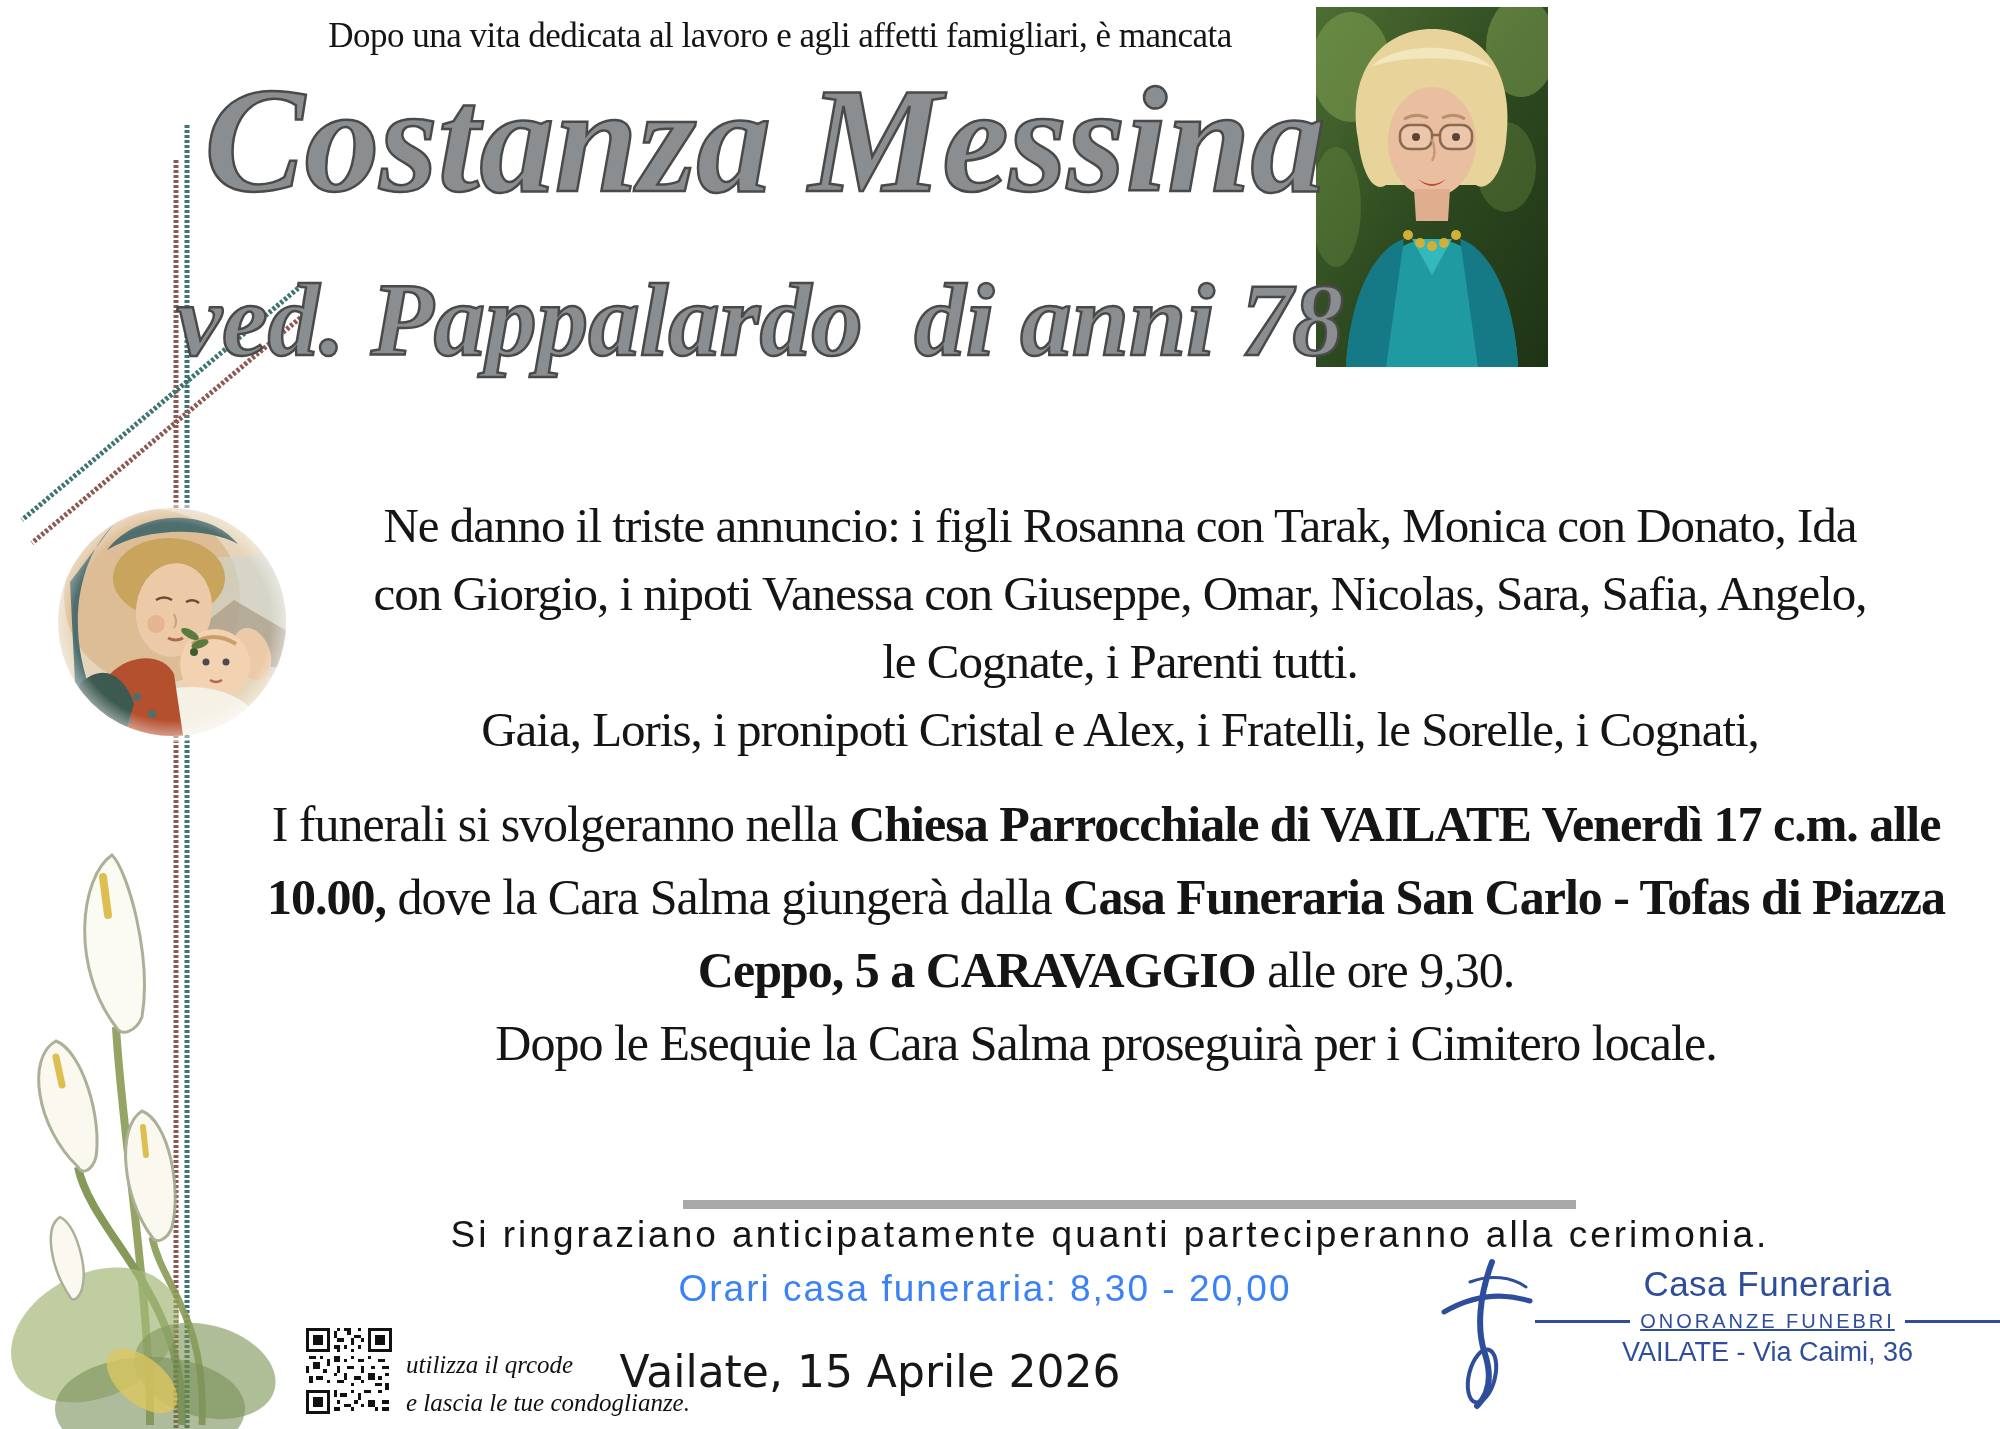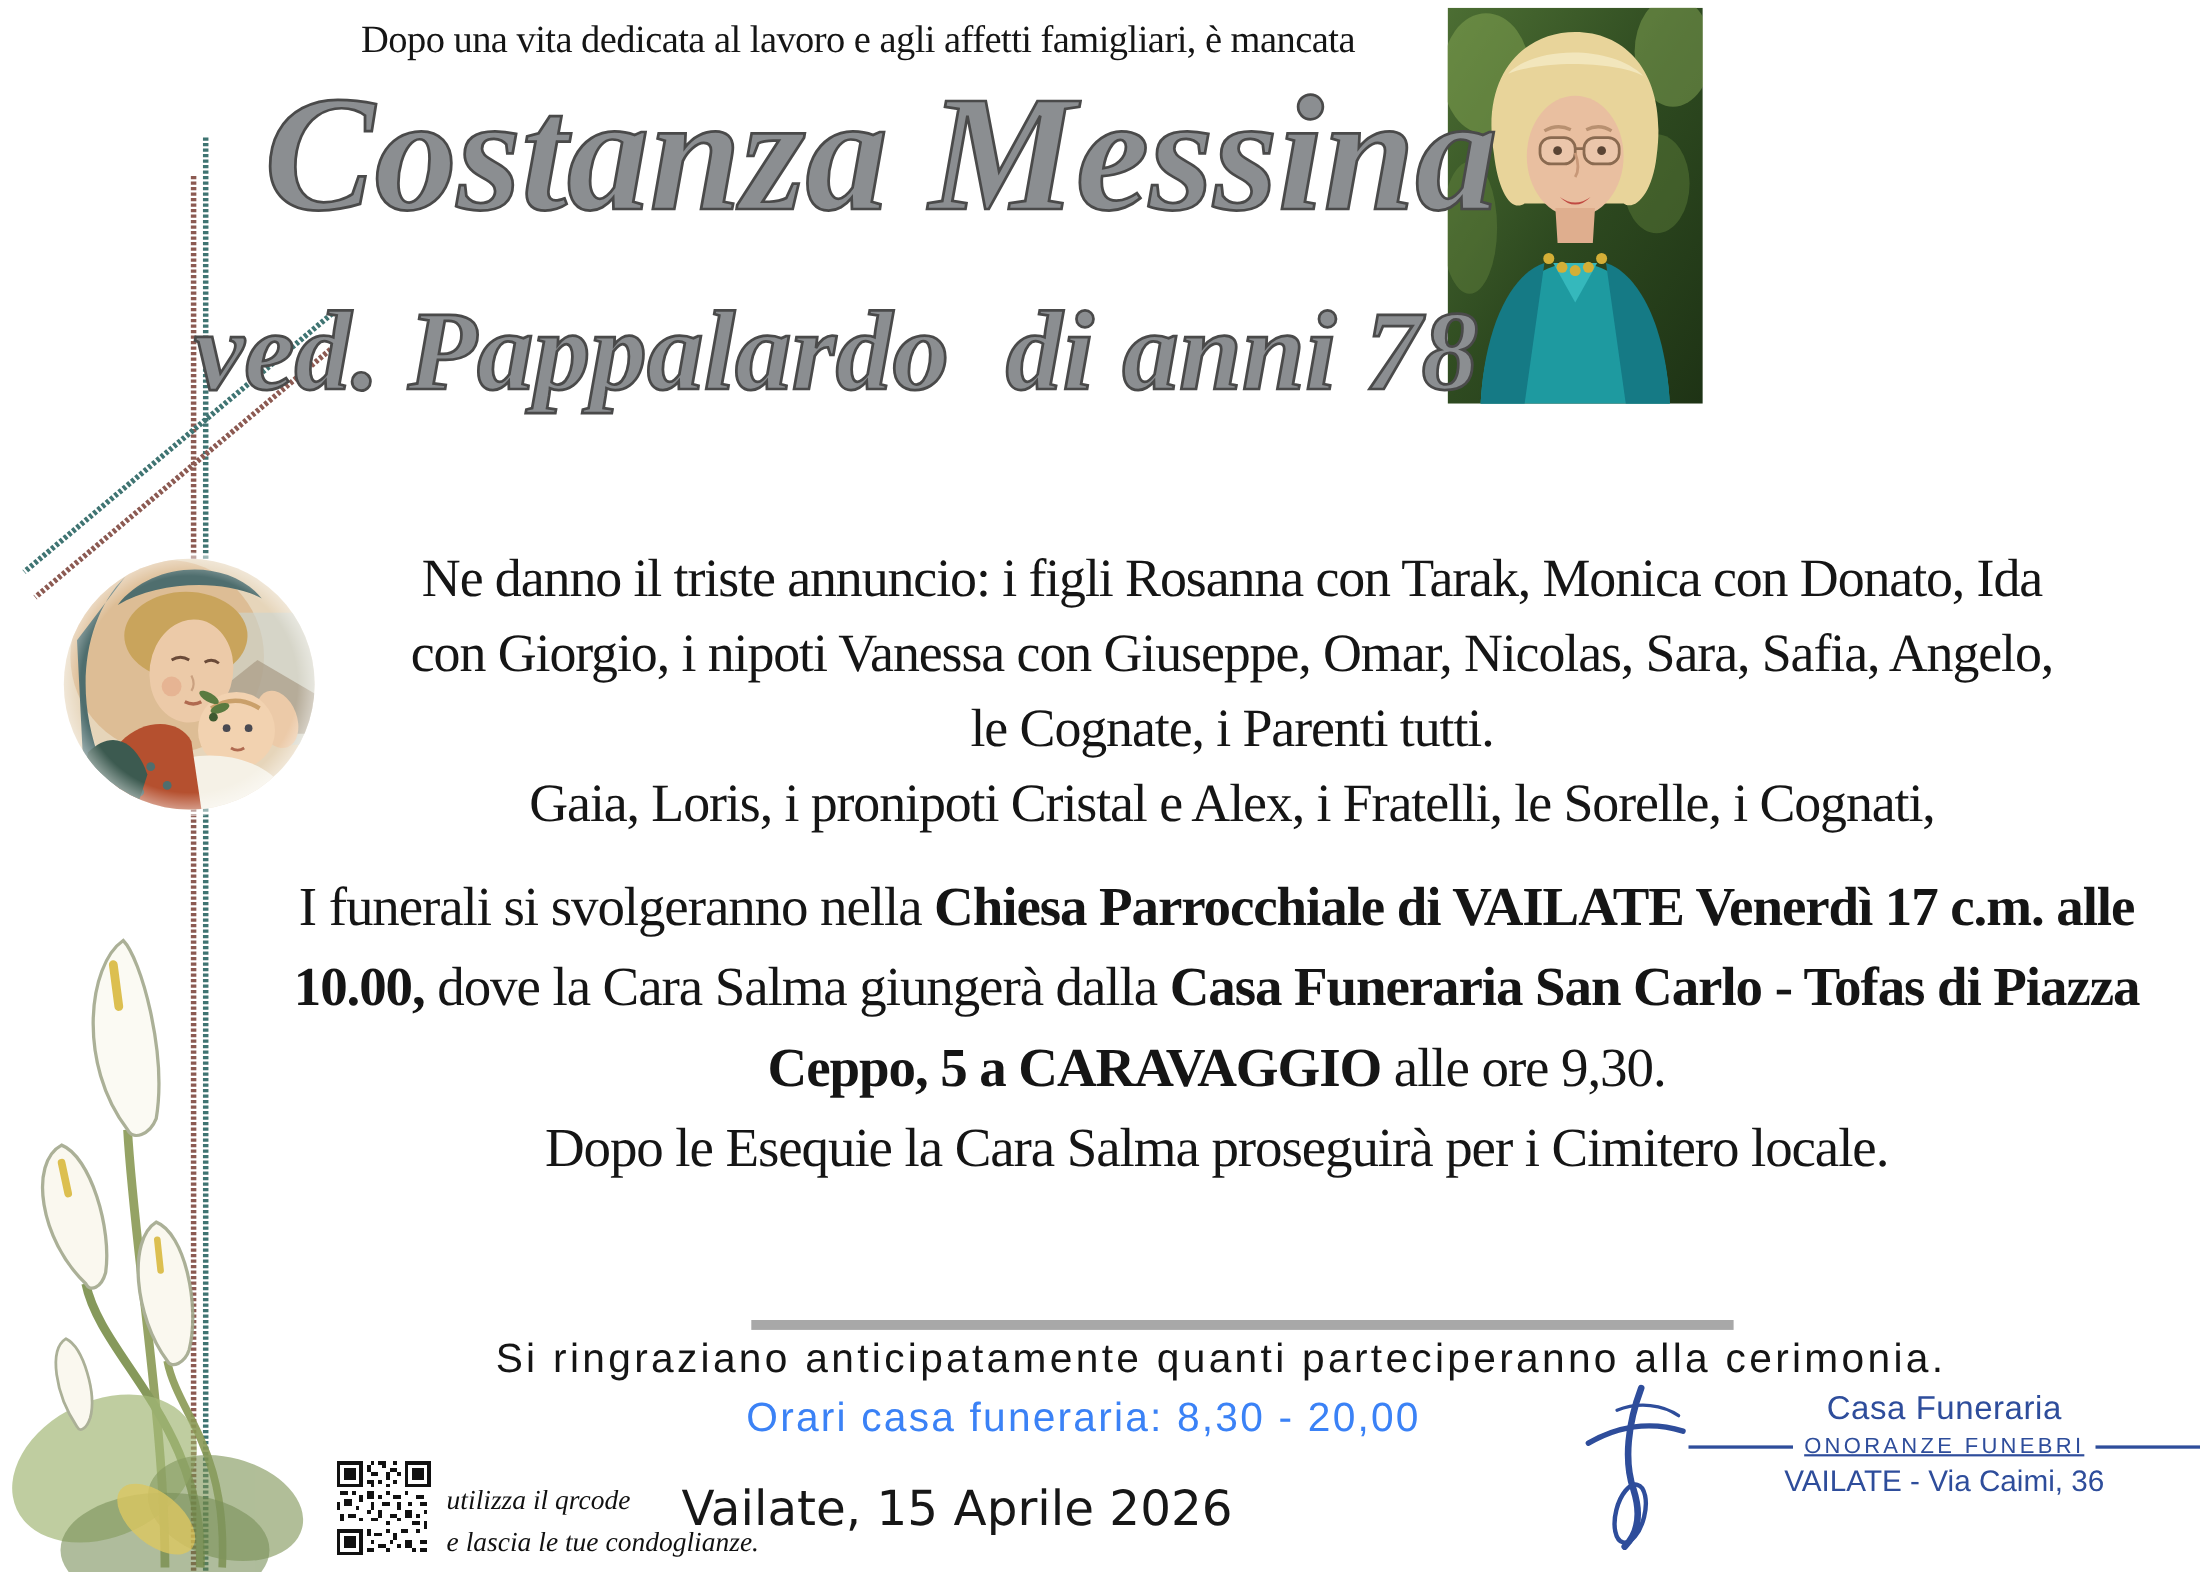--- a/index.html
+++ b/index.html
@@ -16,21 +16,21 @@
 
   
   #portrait-photo{left:1316px;top:7px;width:232px;height:360px;z-index:3;}
 
   
   #intro-line{left:150px;top:16px;width:1260px;text-align:center;font-size:35px;
        letter-spacing:-0.5px;z-index:4;}
   .gray-title{font-style:italic;font-weight:bold;color:#8b8e91;
        -webkit-text-stroke:2.5px #4a4a4a;text-stroke:2.5px #4a4a4a;
        text-align:center;line-height:1.05;z-index:4;}
-  #deceased-name{left:0;top:62px;width:1530px;font-size:150px;padding-left:36px;}
+  #deceased-name{left:0;top:62px;width:1530px;font-size:150px;}
   #deceased-subtitle{left:0;top:266px;width:1520px;font-size:103px;}
 
   
   #announcement{left:240px;top:492px;width:1760px;text-align:center;font-size:49px;
        line-height:68px;letter-spacing:-1px;z-index:4;}
   #announcement div{white-space:nowrap;}
   #funeral-text{left:212px;top:788px;width:1788px;text-align:center;font-size:50px;
        line-height:73px;letter-spacing:-1px;z-index:4;}
   #funeral-text b{font-weight:bold;}
 
@@ -46,21 +46,21 @@
   
   #qr-block{left:306px;top:1328px;display:flex;align-items:flex-start;gap:14px;z-index:4;}
   #qr-code{width:86px;height:86px;}
   #qr-caption{font-style:italic;font-size:25px;line-height:1.5;padding-top:18px;color:#111;}
 
   
   #logo{left:1440px;top:1258px;width:560px;display:flex;align-items:flex-start;z-index:4;
         color:#2e4d9b;font-family:"Liberation Sans",sans-serif;}
   #logo-mark{width:95px;height:152px;flex:none;}
   #logo-text{flex:1;text-align:center;padding-top:6px;}
-  #logo-top{font-size:30px;letter-spacing:0.5px;}
+  #logo-top{font-size:35px;letter-spacing:0.5px;}
   #logo-name{font-size:44px;letter-spacing:2px;margin-top:4px;white-space:nowrap;}
   #logo-tagline-row{display:flex;align-items:center;gap:10px;margin-top:6px;text-decoration:underline;}
   #logo-tagline-row .rule{flex:1;height:3px;background:#2e4d9b;}
   #logo-tagline{font-size:20px;letter-spacing:3px;white-space:nowrap;}
   #logo-address{font-size:27px;margin-top:4px;}
 </style>
 </head>
 <body>
 
 <svg id="cross-decoration" class="abs" viewBox="0 0 340 1339" xmlns="http://www.w3.org/2000/svg">

